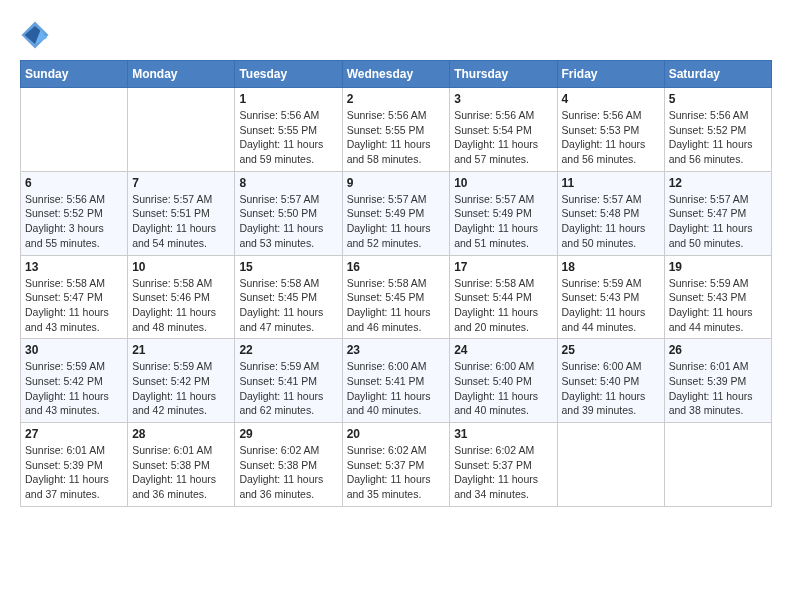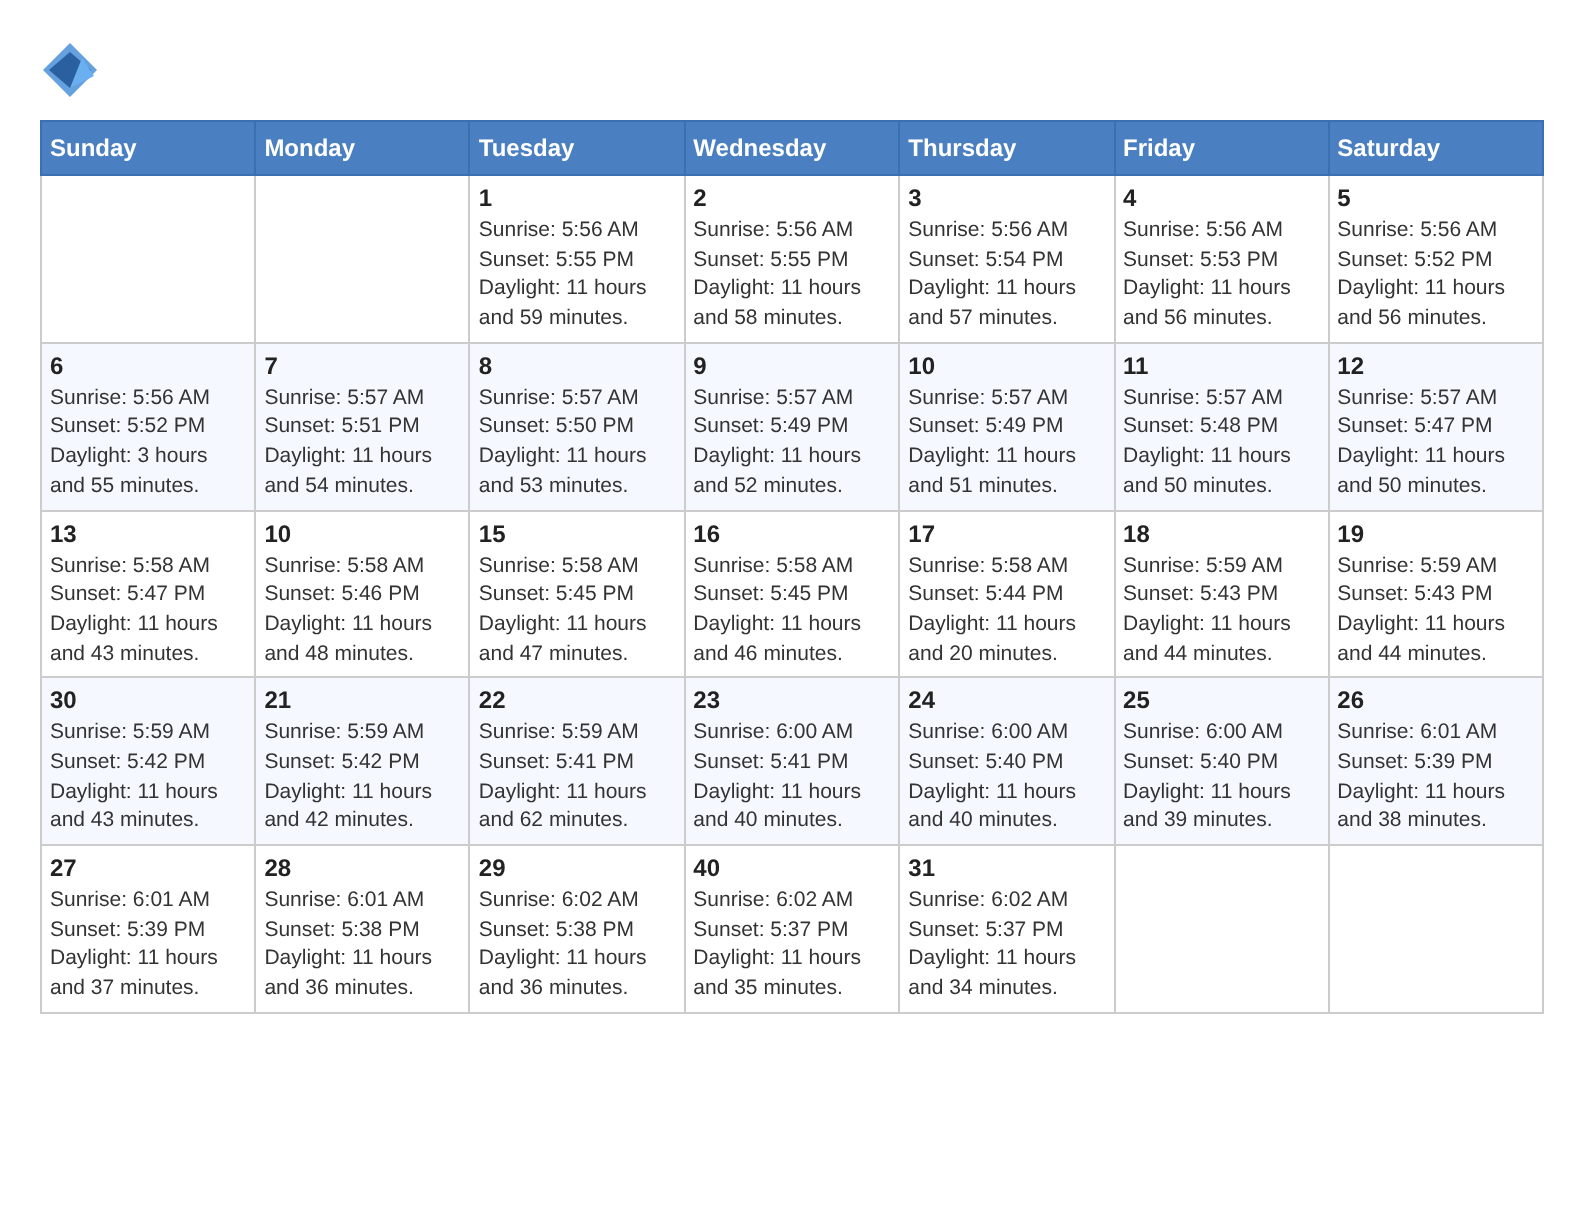--- a/index.html
+++ b/index.html
@@ -359,21 +359,21 @@
       </td>
         <td>
         <span class="day-num">29</span>
         <div class="day-info">
           <span>Sunrise: 6:02 AM</span><br>
           <span>Sunset: 5:38 PM</span><br>
           <span>Daylight: 11 hours and 36 minutes.</span>
         </div>
       </td>
         <td>
-        <span class="day-num">40</span>
+        <span class="day-num">20</span>
         <div class="day-info">
           <span>Sunrise: 6:02 AM</span><br>
           <span>Sunset: 5:37 PM</span><br>
           <span>Daylight: 11 hours and 35 minutes.</span>
         </div>
       </td>
         <td>
         <span class="day-num">31</span>
         <div class="day-info">
           <span>Sunrise: 6:02 AM</span><br>

